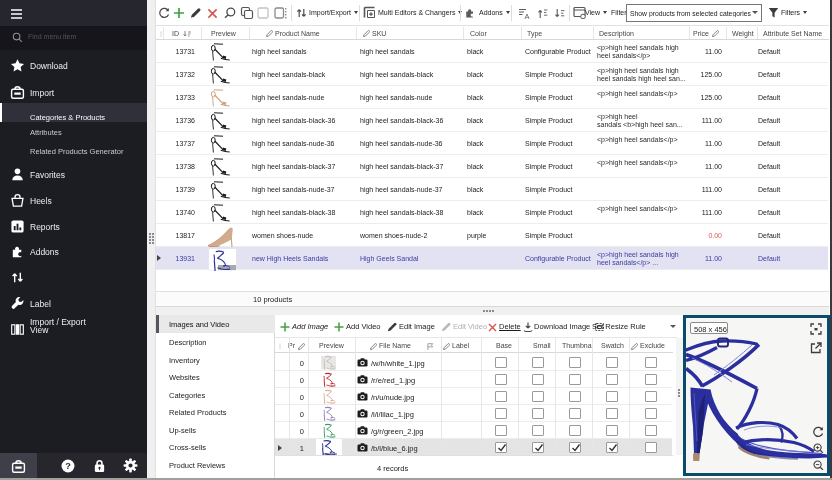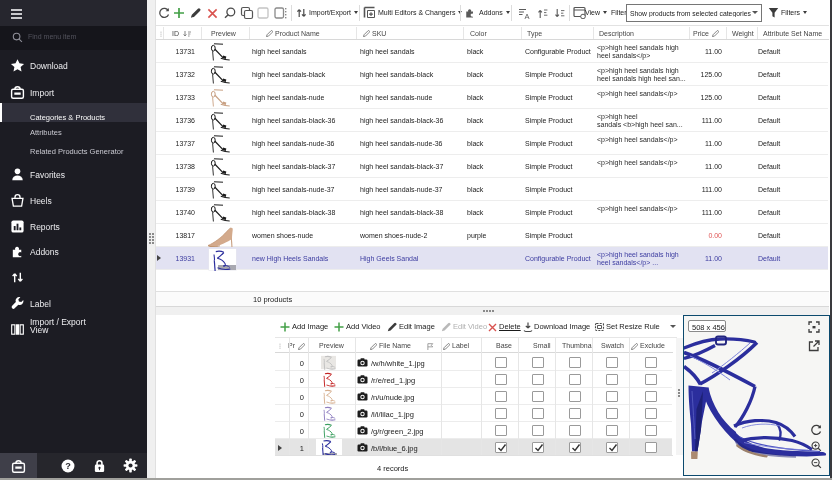--- a/index.html
+++ b/index.html
@@ -452,26 +452,39 @@
 </div>
 </div>
 </div>
 
 <div class="abs" style="left:156px;top:291px;width:673px;height:16px;background:#fbfbfb;border-top:1px solid #e0e0e0;border-bottom:1px solid #d8d8d8;"></div>
 <div class="abs" style="left:253px;top:295px;font-size:7.5px;color:#1b1b1b;">10 products</div>
 
 <div class="abs" style="left:156px;top:307px;width:673px;height:8px;background:#f0f0f0;"></div>
 <div class="abs" style="left:483px;top:310px;width:2px;height:2px;background:#8a8a8a;box-shadow:3px 0 0 #8a8a8a,6px 0 0 #8a8a8a,9px 0 0 #8a8a8a;"></div>
 
+<div class="abs" id="tabs" style="left:156px;top:315px;width:119px;height:165px;background:#fff;border-right:1px solid #d9d9d9;">
+  <div class="abs" style="left:0;top:0;width:119px;height:18px;background:#e9e9e9;"></div>
+  <div class="abs" style="left:0;top:0;width:3px;height:18px;background:#55555e;"></div>
+  <div class="tab" style="top:5px;color:#111;">Images and Video</div>
+  <div class="tab" style="top:23px;">Description</div>
+  <div class="tab" style="top:40.5px;">Inventory</div>
+  <div class="tab" style="top:58px;">Websites</div>
+  <div class="tab" style="top:75.5px;">Categories</div>
+  <div class="tab" style="top:93px;">Related Products</div>
+  <div class="tab" style="top:110.5px;">Up-sells</div>
+  <div class="tab" style="top:128px;">Cross-sells</div>
+  <div class="tab" style="top:145.5px;">Product Reviews</div>
+</div>
 
 <div class="abs" id="btoolbar" style="left:275px;top:315px;width:402px;height:23px;background:#fff;border-bottom:1px solid #e6e6e6;">
   <svg class="abs" style="left:5px;top:7px;" width="10" height="10" viewBox="0 0 10 10">
         <path d="M5 0.5 V9.5 M0.5 5 H9.5" stroke="#43a047" stroke-width="1.5"></path>
       </svg>
-  <div class="bt" style="left:17px;">Add Image</div>
+  <div class="bt" style="left:17px;font-style:italic;">Add Image</div>
   <svg class="abs" style="left:59px;top:7px;" width="10" height="10" viewBox="0 0 10 10">
         <path d="M5 0.5 V9.5 M0.5 5 H9.5" stroke="#43a047" stroke-width="1.5"></path>
       </svg>
   <div class="bt" style="left:71px;">Add Video</div>
   <svg class="abs" style="left:112px;top:7px;" width="10" height="10" viewBox="0 0 12 12">
         <path d="M1 11 L2 8 L8.6 1.4 A1.6 1.6 0 0 1 10.9 3.7 L4.3 10.3 Z" fill="#3c3c3c"></path>
       </svg>
   <div class="bt" style="left:124px;">Edit Image</div>
   <svg class="abs" style="left:166px;top:7px;" width="10" height="10" viewBox="0 0 12 12">
         <path d="M1 11 L2 8 L8.6 1.4 A1.6 1.6 0 0 1 10.9 3.7 L4.3 10.3 Z" fill="#b9b9b9"></path>
@@ -483,21 +496,21 @@
   <div class="bt" style="left:224px;text-decoration:underline;">Delete</div>
   <svg class="abs" style="left:248px;top:7px;" width="10" height="10" viewBox="0 0 10 10">
         <path d="M5 0.5 V6 M5 6 L2.8 3.8 M5 6 L7.2 3.8" stroke="#4a4a4a" stroke-width="1.2" fill="none"></path>
         <path d="M1 8.5 c1 1.5 7 1.5 8 0" stroke="#4a4a4a" stroke-width="1.1" fill="none"></path>
       </svg>
   <div class="bt" style="left:259px;">Download Image</div>
   <svg class="abs" style="left:319px;top:7px;" width="11" height="10" viewBox="0 0 11 10">
         <rect x="1.5" y="1.5" width="8" height="7" rx="1" fill="none" stroke="#4a4a4a" stroke-width="1.1" stroke-dasharray="2 1.2"></rect>
         <path d="M3.5 3.5 h4 v3 h-4 Z" fill="none" stroke="#4a4a4a" stroke-width="0.9"></path>
       </svg>
-  <div class="bt" style="left:331px;">Set Resize Rule</div>
+  <div class="bt" style="left:317px;">Set Resize Rule</div>
   <div class="abs" style="left:395px;top:10px;width:0;height:0;border-left:3px solid transparent;border-right:3px solid transparent;border-top:3.5px solid #555;"></div>
 </div>
 
 <div class="abs" id="btable" style="left:275px;top:338px;width:398px;height:117px;background:#fff;">
   <div class="abs" style="left:0;top:0;width:398px;height:15px;border-bottom:1px solid #d8d8d8;">
     <div class="abs" style="left:2px;top:4px;font-size:6px;color:#666;">⋮</div>
     <div class="bh" style="left:13px;">Pr</div>
     <svg class="abs" style="left:23px;top:5px;" width="7" height="7" viewBox="0 0 8 8">
           <path d="M0.5 7.5 L1.2 5.4 L5.6 1 A1.1 1.1 0 0 1 7.2 2.6 L2.8 7 Z" fill="none" stroke="#666" stroke-width="0.9"></path>
         </svg>
@@ -663,21 +676,21 @@
   <div class="vln" style="left:317px;top:0;height:117px;"></div>
   <div class="vln" style="left:354px;top:0;height:117px;"></div>
 </div>
 
 <div class="abs" style="left:275px;top:455px;width:398px;height:21px;background:#fff;border-top:1px solid #e0e0e0;"></div>
 <div class="abs" style="left:377px;top:464px;font-size:7.5px;color:#1b1b1b;">4 records</div>
 
 <div class="abs" style="left:676px;top:338px;width:7px;height:117px;background:#f4f4f4;"></div>
 <div class="abs" style="left:678px;top:389px;width:2px;height:2px;background:#8a8a8a;box-shadow:0 3px 0 #8a8a8a,0 6px 0 #8a8a8a;"></div>
 
-<div class="abs" id="preview" style="left:683px;top:315px;width:147px;height:161px;background:#f6f6f4;border:1px solid #0c4a6e;">
+<div class="abs" id="preview" style="left:683px;top:315px;width:147px;height:161px;background:#f6f6f4;border:3px solid #0c4a6e;">
   <svg class="abs" id="bigshoe" style="left:0;top:13px;" width="145" height="146" viewBox="0 0 145 146">
 
     <path d="M4.5,56.5 L24.5,58.5 C22,75 18,90 17,100 L13.5,122.5 L8,122.5 L7,95 C5.5,80 4.5,68 4.5,56.5 Z" fill="#2b2e9d"></path>
     <path d="M19,62 L17,100 L13.5,122.5 L11,122.5 L12.5,80 Z" fill="#1d2075"></path>
     <path d="M7,122.5 L13.8,122.5 L13.4,130 L7.2,130 Z" fill="#ab8a70"></path>
 
     <path d="M24.5,58.5 C28,76 38,92 52,103 L53,114 C36,99 22.5,79 18.5,62 Z" fill="#2b2e9d"></path>
 
     <path d="M52,104 C60,112 70,117 84,119.5 C104,122.5 124,122.3 139,123 C142,123.6 142.8,125 141.5,126.6 C120,128.6 90,126.5 68,123 C58,121 52,115 50,107 Z" fill="#2b2e9d"></path>
     <path d="M52,110 C58,117 68,121.5 82,124 C94,126 104,126.8 112,127.2 L112,128.8 C96,128.4 76,126.5 62,122.5 C55,120 51,115 50,110 Z" fill="#1d2075" opacity="0.5"></path>

